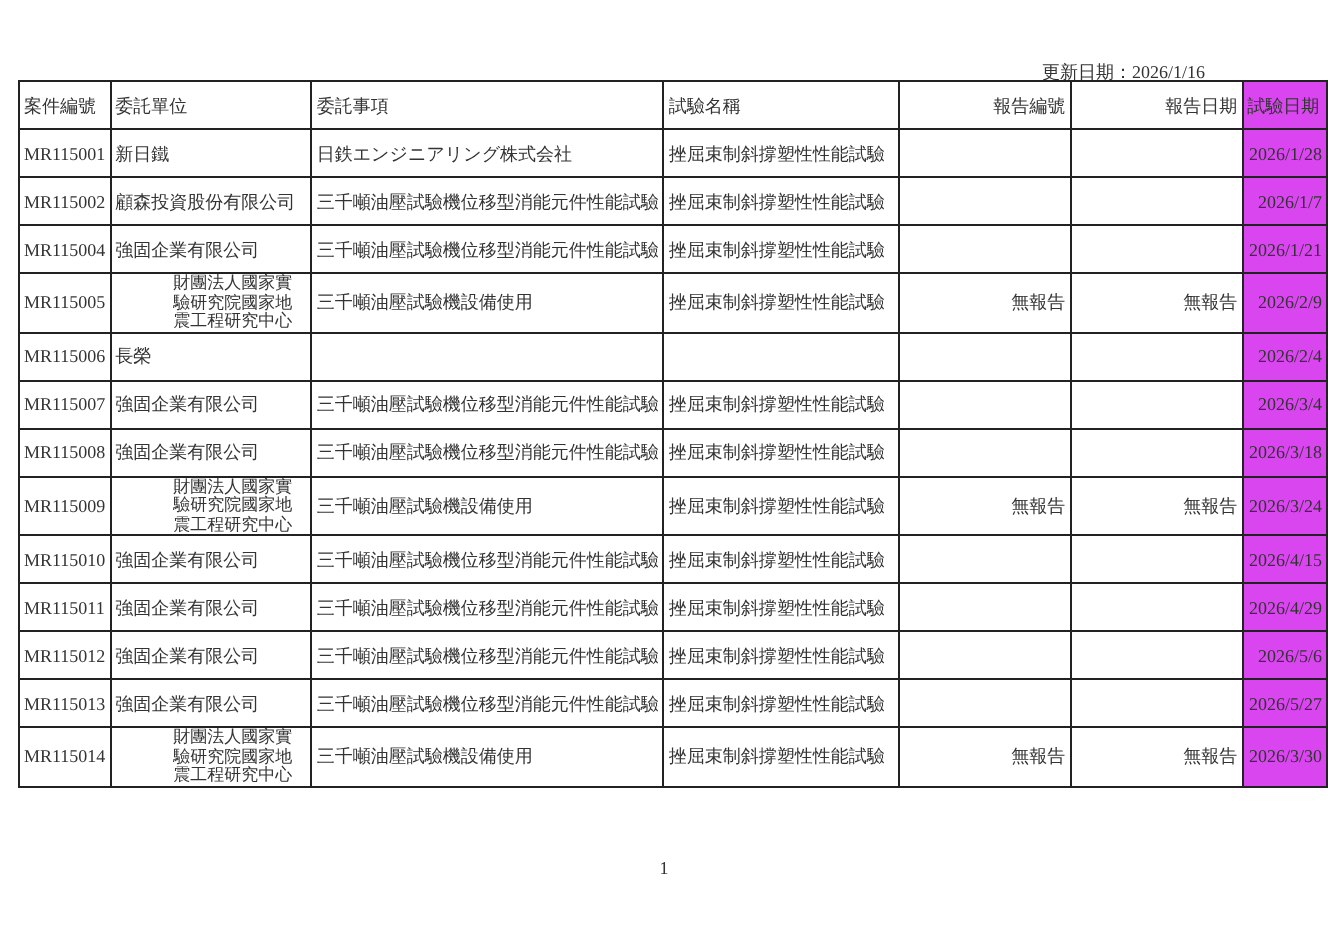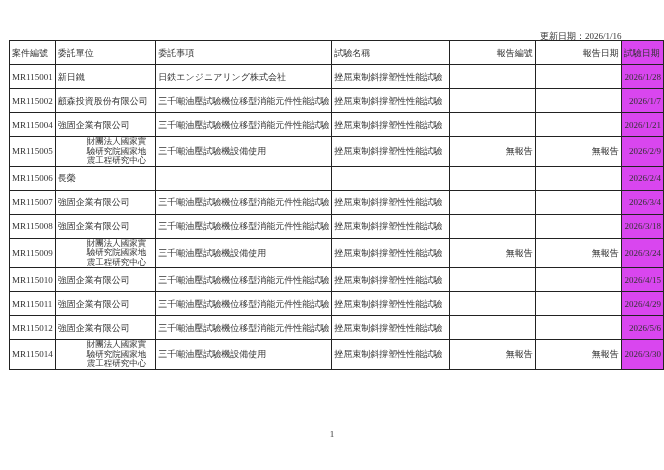--- a/index.html
+++ b/index.html
@@ -11,21 +11,21 @@
       width: 664px;
       height: 470px;
       position: relative;
       font-family: "Liberation Serif", "DejaVu Serif", serif;
       color: #333333;
       overflow: hidden;
     }
     .update-date {
       position: absolute;
       top: 30px;
-      left: 540px;
+      left: 521px;
       font-size: 9px;
       color: #333;
       white-space: nowrap;
     }
     table.schedule {
       position: absolute;
       left: 9px;
       top: 40px;
       border-collapse: collapse;
       table-layout: fixed;
@@ -196,20 +196,29 @@
       <tr>
         <td>MR115012</td>
         <td>強固企業有限公司</td>
         <td class="clip">三千噸油壓試驗機位移型消能元件性能試驗</td>
         <td>挫屈束制斜撐塑性性能試驗</td>
         <td class="center"></td>
         <td class="center"></td>
         <td class="date">2026/5/6</td>
       </tr>
       <tr>
+        <td>MR115013</td>
+        <td>強固企業有限公司</td>
+        <td class="clip">三千噸油壓試驗機位移型消能元件性能試驗</td>
+        <td>挫屈束制斜撐塑性性能試驗</td>
+        <td class="center"></td>
+        <td class="center"></td>
+        <td class="date">2026/5/27</td>
+      </tr>
+      <tr>
         <td>MR115014</td>
         <td class="wrap">財團法人國家實驗研究院國家地震工程研究中心</td>
         <td class="clip">三千噸油壓試驗機設備使用</td>
         <td>挫屈束制斜撐塑性性能試驗</td>
         <td class="center">無報告</td>
         <td class="center">無報告</td>
         <td class="date">2026/3/30</td>
       </tr>
     </tbody>
 </table>

